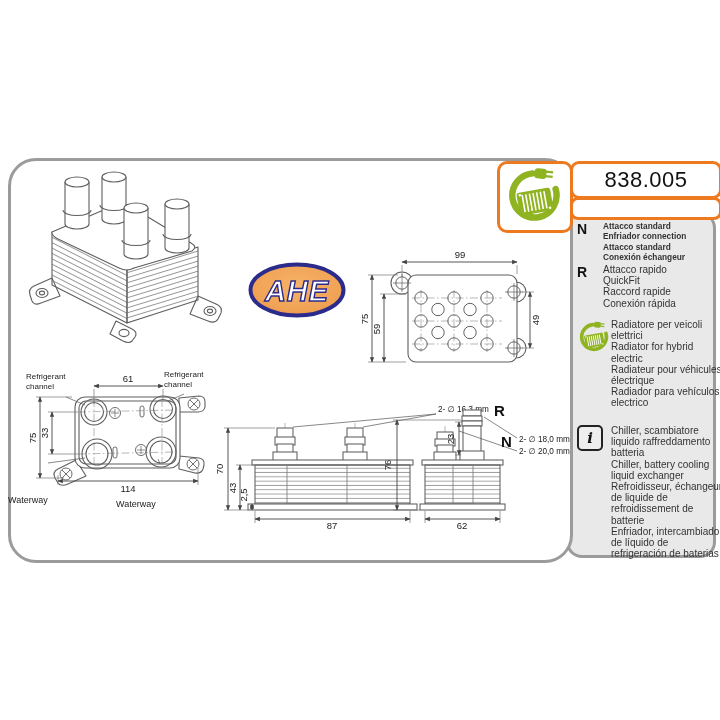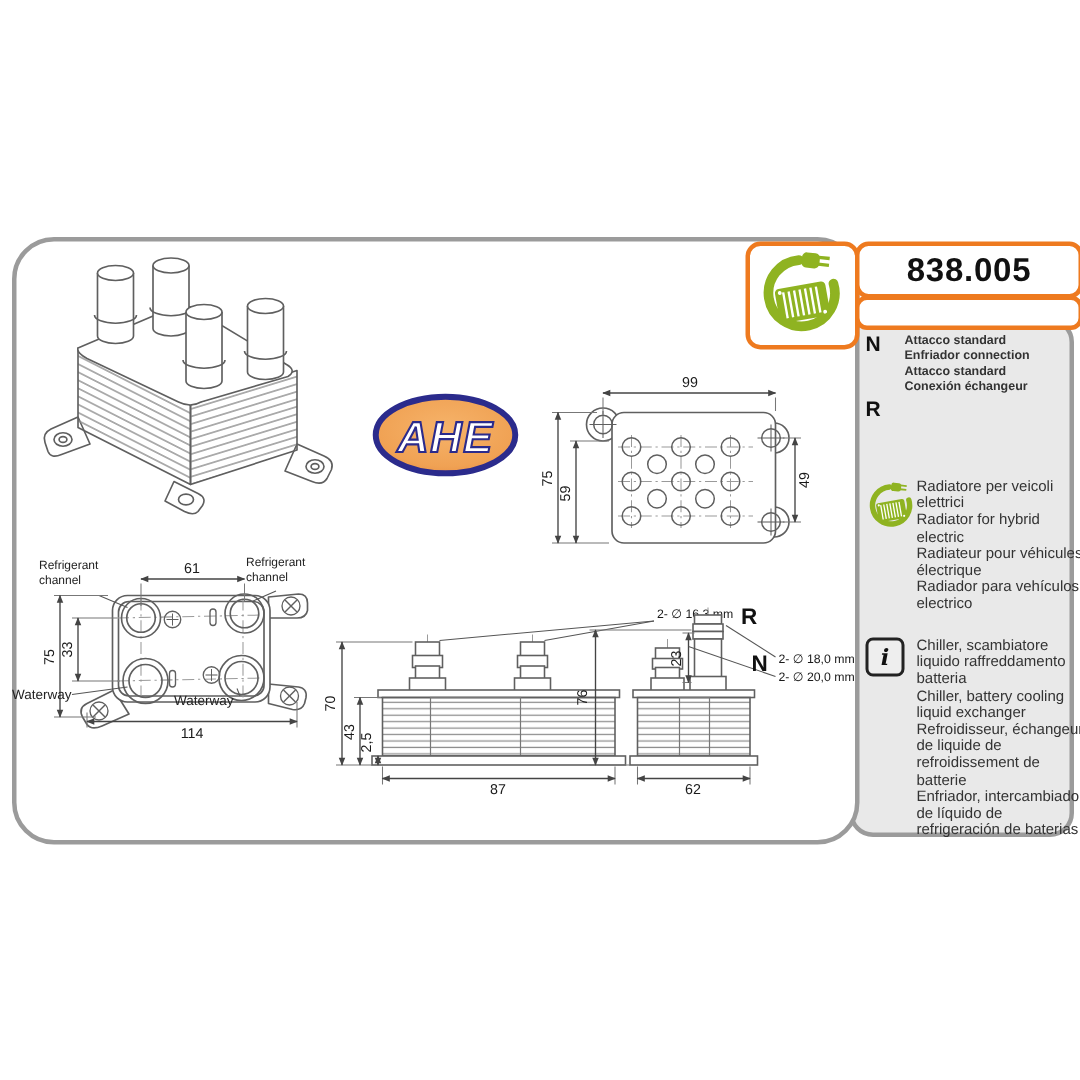--- a/index.html
+++ b/index.html
@@ -16,28 +16,28 @@
   .seckey{width:26px;font-weight:bold;font-size:14px;color:#111;flex:0 0 26px;}
   .sectext{width:112px;color:#333;}
   .sectext.small{font-size:8.3px;line-height:10.4px;font-weight:bold;}
   .sectext.norm{font-size:10px;line-height:11.2px;}
   .secicon{flex:0 0 34px;width:34px;}
   
   #icon-box{left:497px;top:161px;width:70px;height:66px;border:3.5px solid #ee7a1f;
             border-radius:10px;background:#fff;z-index:3;}
   #number-box{left:570px;top:161px;width:146px;height:32px;border:3.5px solid #ee7a1f;
               border-radius:9px;background:#fff;z-index:3;display:flex;align-items:center;justify-content:center;}
-  #number-box span{font-size:22px;font-weight:bold;color:#111;letter-spacing:.5px;}
+  #number-box span{font-size:22px;font-weight:normal;color:#111;letter-spacing:.5px;}
   #blank-box{left:570px;top:197px;width:146px;height:17px;border:3.5px solid #ee7a1f;
              border-radius:8px;background:#fff;z-index:3;}
   
   .draw{z-index:2;}
   
   .dlabel{z-index:3;font-size:8px;line-height:9.5px;color:#222;}
-  .dlabel9{z-index:3;font-size:9px;color:#222;}
+  .dlabel9{z-index:3;font-size:9px;color:#222;margin-top:37px;}
   
   text{font-family:"Liberation Sans",sans-serif;}
   .dim{font-size:9.5px;fill:#1a1a1a;}
   .dimS{font-size:8.2px;fill:#1a1a1a;}
   .key{font-size:15px;font-weight:bold;fill:#111;}
   
   .info-i{width:22px;height:22px;border:2px solid #222;border-radius:5px;background:#eee;
           display:flex;align-items:center;justify-content:center;
           font-family:"DejaVu Serif",serif;font-style:italic;font-weight:bold;font-size:15px;color:#111;}
 </style>
@@ -51,20 +51,26 @@
       <div class="seckey">N</div>
       <div class="sectext small">
         <div>Attacco standard</div>
         <div>Enfriador connection</div>
         <div>Attacco standard</div>
         <div>Conexión échangeur</div>
       </div>
     </div>
     <div class="sec" style="top:49px">
       <div class="seckey">R</div>
+      <div class="sectext norm">
+        <div>Attacco rapido</div>
+        <div>QuickFit</div>
+        <div>Raccord rapide</div>
+        <div>Conexión rápida</div>
+      </div>
     </div>
     <div class="sec" style="top:104px">
       <div class="secicon">
         <svg width="33" height="36" viewBox="0 0 64 64">
           <path d="M 31,8 a 24,24 0 1 0 25,17" fill="none" stroke="#8fb321" stroke-width="7" stroke-linecap="round"></path>
           <g transform="rotate(-10 34 38)">
             <rect x="15" y="26" width="37" height="25" rx="3" fill="#8fb321"></rect>
             <line x1="21" y1="29" x2="21" y2="48" stroke="#fff" stroke-width="1.7"></line>
             <line x1="25" y1="29" x2="25" y2="48" stroke="#fff" stroke-width="1.7"></line>
             <line x1="29" y1="29" x2="29" y2="48" stroke="#fff" stroke-width="1.7"></line>

